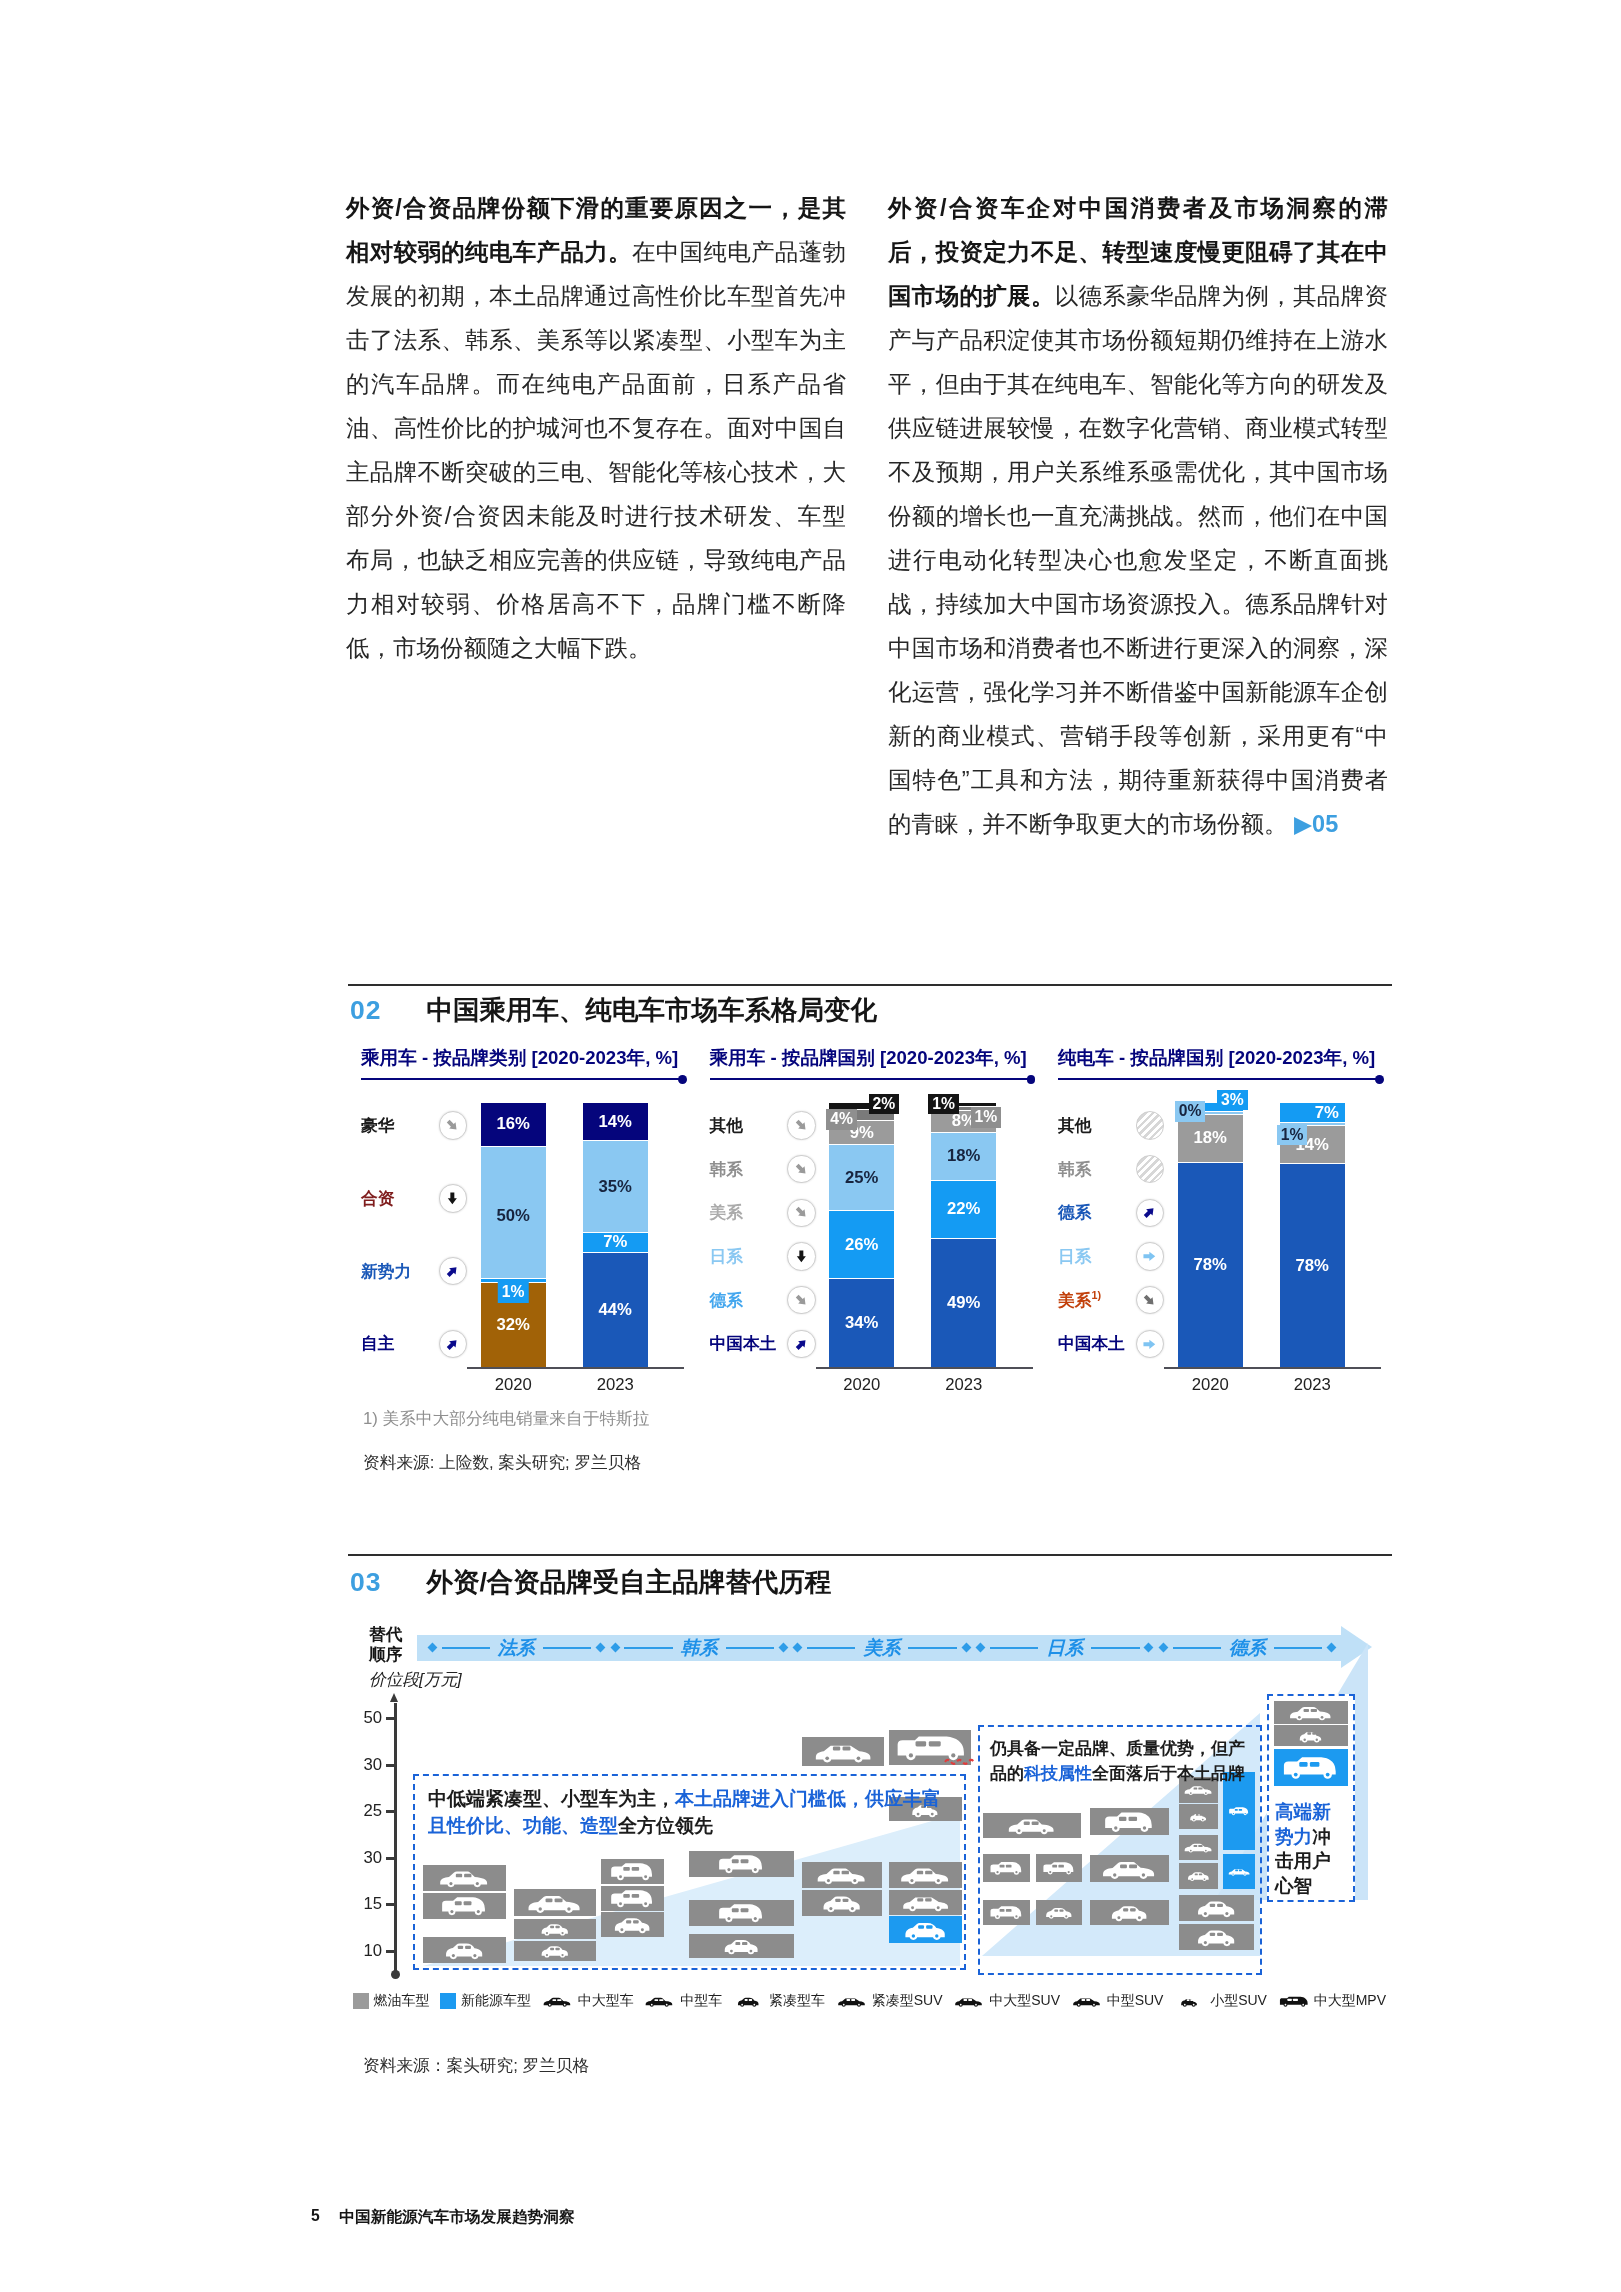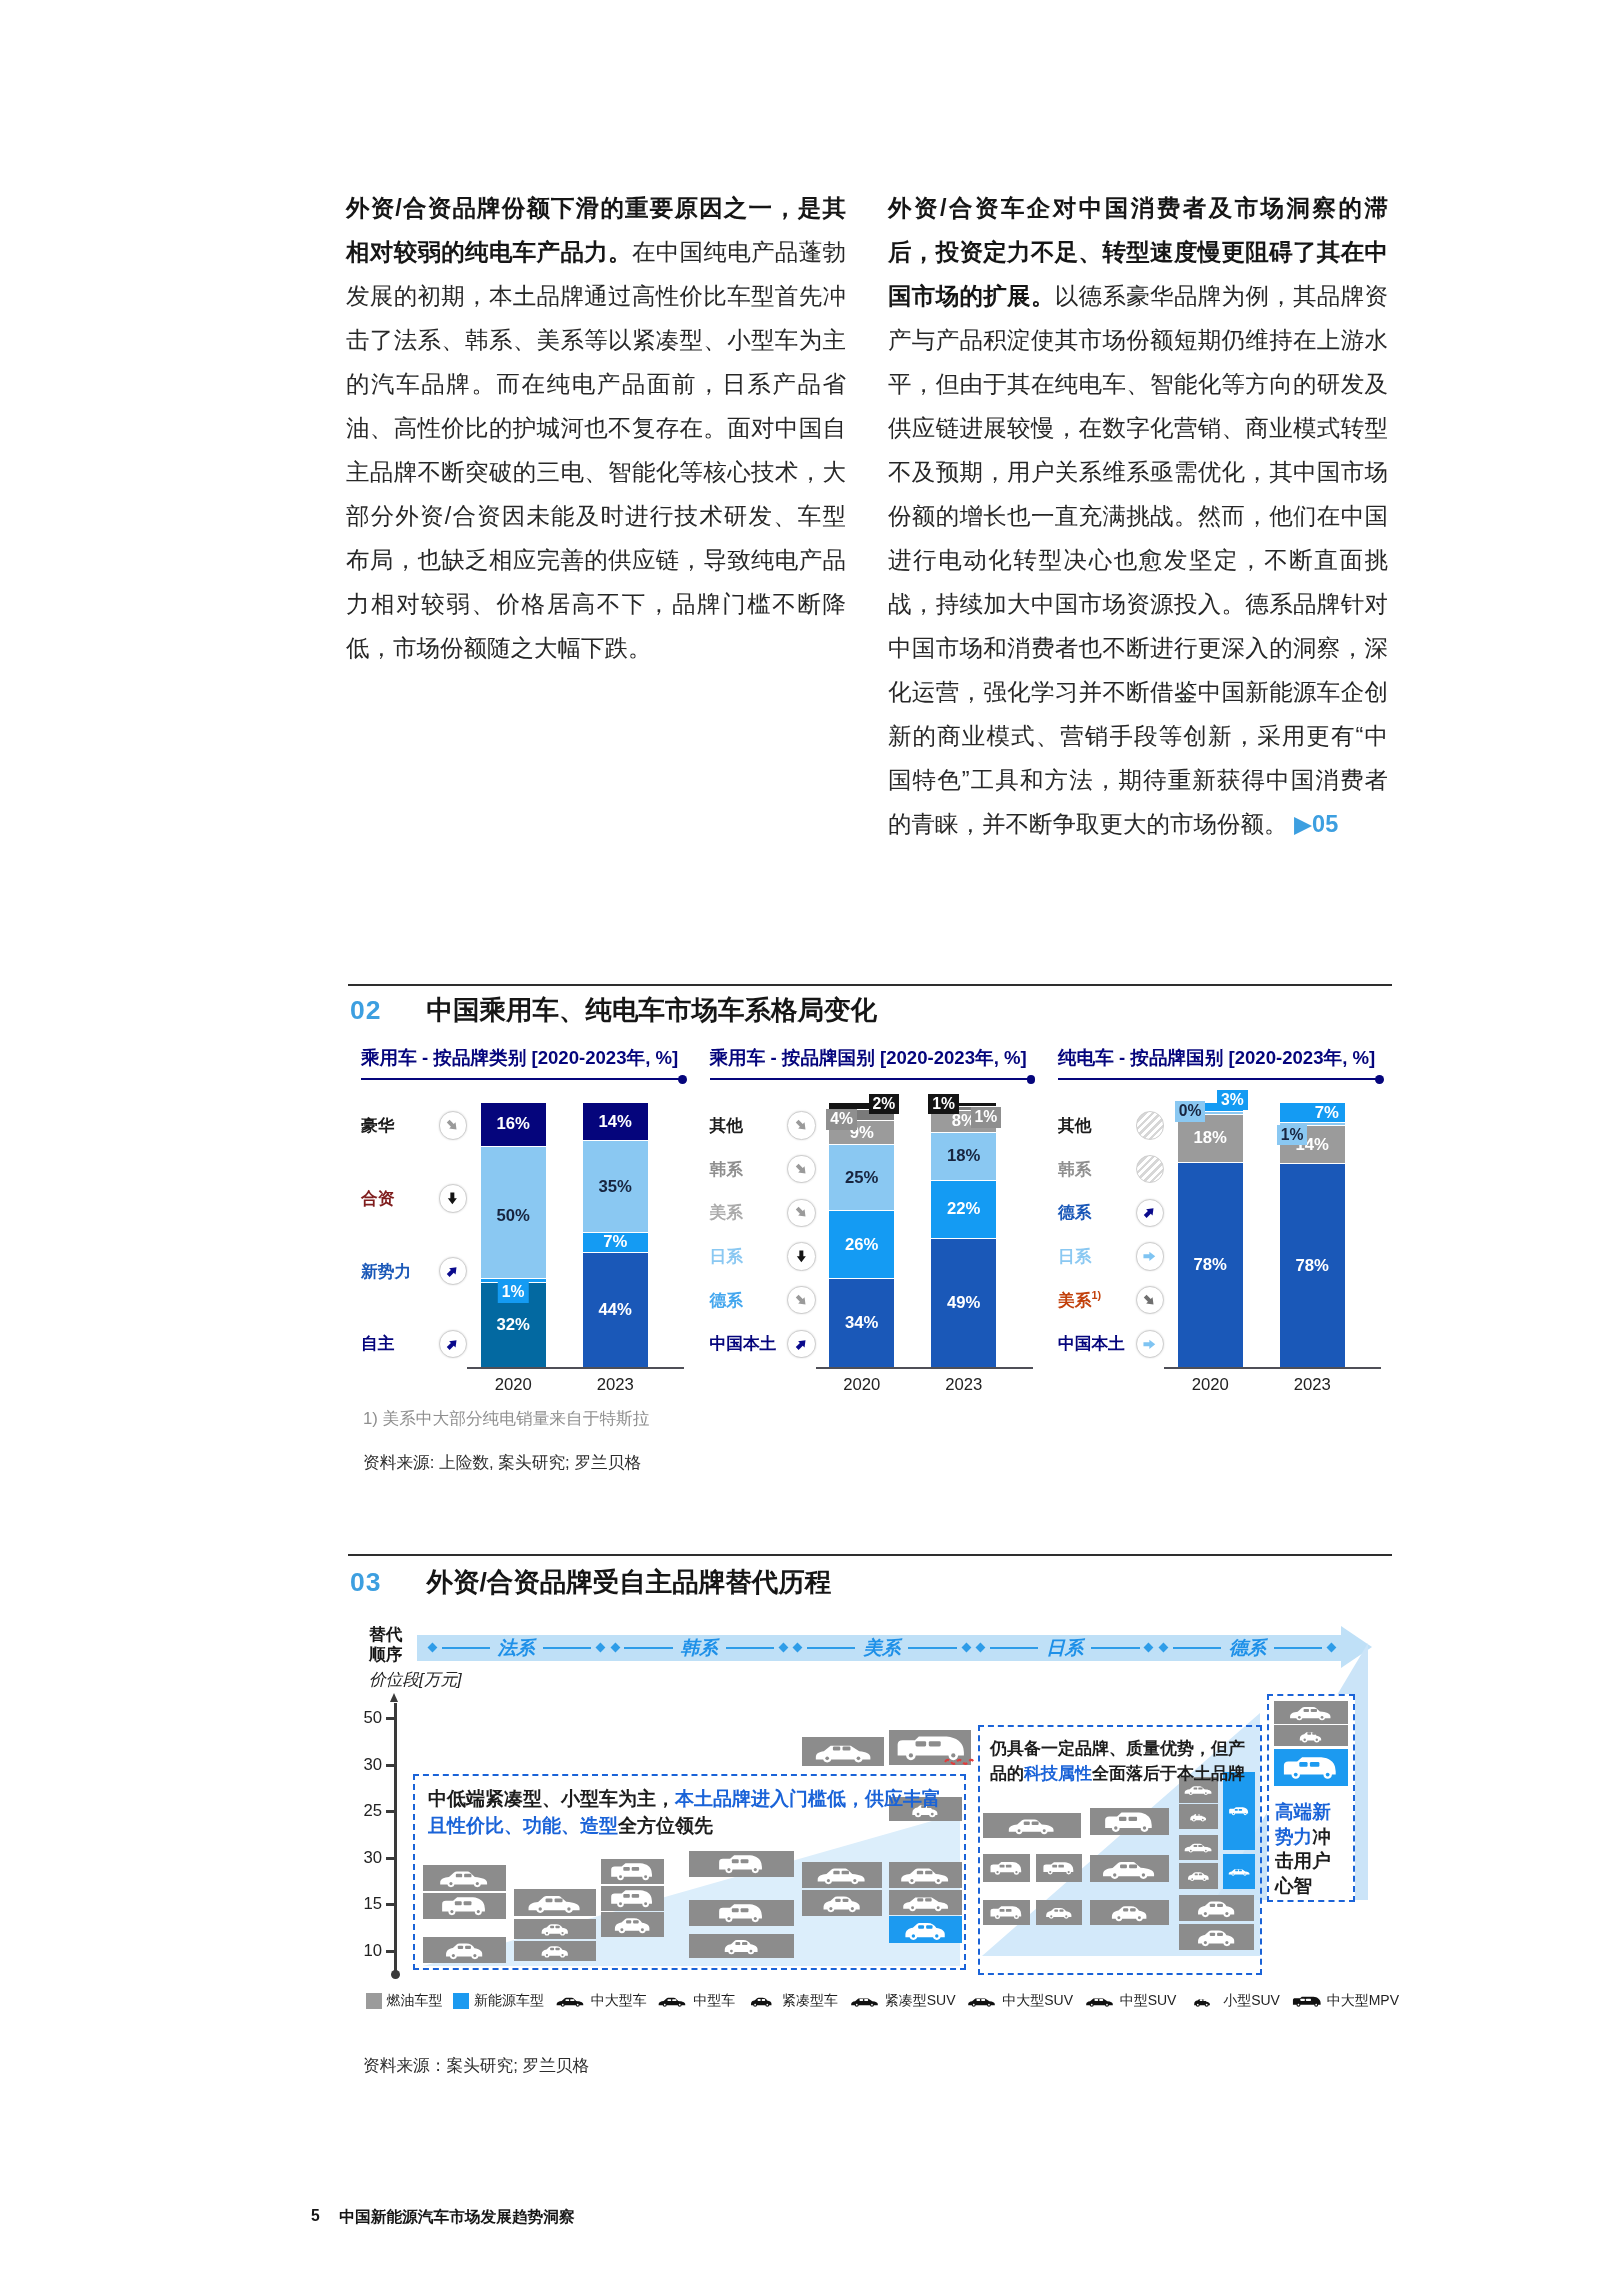--- a/index.html
+++ b/index.html
@@ -60,21 +60,21 @@
         border-right:4.9px solid transparent;border-bottom:9.8px solid #3a3a3a;}
   .yaxis:after{content:"";position:absolute;bottom:-4.9px;left:-2.9px;width:8.8px;height:8.8px;border-radius:50%;background:#3a3a3a;}
   .ytick{position:absolute;left:345px;width:37px;text-align:right;font-size:16.7px;color:#222;}
   .ydash{position:absolute;left:386px;width:8.8px;height:2.5px;background:#3a3a3a;}
   .wedge{position:absolute;z-index:0;}
   .dbox{position:absolute;border:2.9px dashed #1A63D8;box-sizing:border-box;z-index:1;}
   .dbox-text{position:absolute;font-weight:800;z-index:4;}
   .dbox-text .dark{color:#1c1c1c;}
   .dbox-text .blue{color:#1A63D8;}
   .tile{position:absolute;z-index:2;display:flex;align-items:center;justify-content:center;padding:2px 3.9px;box-sizing:border-box;}
-  .f3-legend{position:absolute;left:366px;top:1992px;display:flex;align-items:center;gap:10.8px;
+  .f3-legend{position:absolute;left:353px;top:1992px;display:flex;align-items:center;gap:10.8px;
              font-size:14px;color:#1f1f1f;white-space:nowrap;}
   .f3-li{display:flex;align-items:center;gap:4.9px;}
   .swatch{width:15.7px;height:15.7px;flex:none;}
   
   .footer{position:absolute;top:2207px;left:311px;display:flex;gap:19.6px;font-size:15.7px;font-weight:700;color:#161616;}
 </style>
 </head>
 <body>
 
 <div class="page">
@@ -142,21 +142,21 @@
           <div class="p-bars">
             <div class="bar-col">
               <div class="bar">
                 <div class="seg" style="background: rgb(5, 5, 124); flex-grow: 16;">
                   <span class="slab" style="color: rgb(255, 255, 255);">16%</span>
                 </div>
                 <div class="seg" style="background: rgb(138, 200, 242); flex-grow: 50;">
                   <span class="slab" style="color: rgb(23, 36, 63); margin-top: 8px;">50%</span>
                 </div>
                 <div class="seg" style="background: rgb(20, 155, 243); flex-grow: 1;"></div>
-                <div class="seg" style="background: #0369a1; flex-grow: 32;">
+                <div class="seg" style="background: #a16207; flex-grow: 32;">
                   <span class="slab" style="color: rgb(255, 255, 255);">32%</span>
                 </div>
                 <span class="chip" style="background: rgb(20, 155, 243); color: rgb(255, 255, 255); top: calc(67% + 2px); left: 50%; transform: translateX(-50%);">1%</span>
               </div>
               <div class="year">2020</div>
             </div>
             <div class="bar-col">
               <div class="bar">
                 <div class="seg" style="background: rgb(5, 5, 124); flex-grow: 14;">
                   <span class="slab" style="color: rgb(255, 255, 255);">14%</span>

